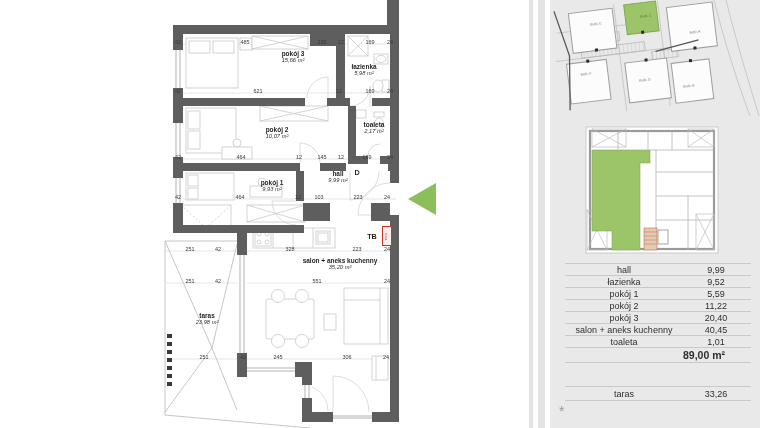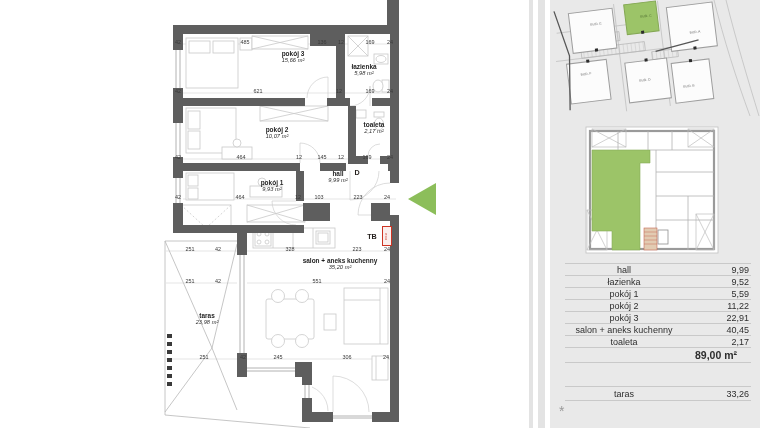--- a/index.html
+++ b/index.html
@@ -25,24 +25,24 @@
        transform:translate(-50%,-50%) scale(.8);white-space:nowrap;}
   .eco-box{position:absolute;left:382px;top:226px;width:8px;height:18px;border:1px solid #cc3322;
        background:#fbeeec;display:flex;align-items:center;justify-content:center;}
   .eco-text{font-size:7px;color:#cc3322;transform:rotate(90deg) scale(.6);white-space:nowrap;}
   
   .area-table{position:absolute;left:565px;top:263px;width:186px;color:#2e2e2e;}
   .table-title{text-align:center;font-size:10.5px;margin:0 0 7px 0;}
   .rows{border-top:1px solid #c9c9c9;}
   .trow{display:flex;height:11px;align-items:center;border-bottom:1px solid #c9c9c9;}
   .tlabel{width:118px;text-align:center;font-size:9px;}
-  .tvalue{width:66px;text-align:right;font-size:9px;}
+  .tvalue{width:66px;text-align:center;font-size:9px;}
   .total-row{display:flex;height:14px;align-items:center;border-bottom:1px solid #c9c9c9;}
   .total-spacer{width:118px;}
-  .total-value{width:66px;text-align:center;font-size:10.5px;font-weight:bold;}
+  .total-value{width:66px;text-align:left;font-size:10.5px;font-weight:bold;}
   .taras-row{margin-top:23px;border-top:1px solid #c9c9c9;border-bottom:1px solid #c9c9c9;
        height:13px;display:flex;align-items:center;}
   .footnote{position:absolute;left:559px;top:403px;font-size:14px;color:#9a9a9a;}
 </style>
 </head>
 <body>
 
 <div class="stage">
 
   <div class="abs panel-bg"></div>
@@ -433,29 +433,29 @@
         <div class="trow">
           <span class="tlabel">pokój 1</span>
           <span class="tvalue">5,59</span>
         </div>
         <div class="trow">
           <span class="tlabel">pokój 2</span>
           <span class="tvalue">11,22</span>
         </div>
         <div class="trow">
           <span class="tlabel">pokój 3</span>
-          <span class="tvalue">22,91</span>
+          <span class="tvalue">20,40</span>
         </div>
         <div class="trow">
           <span class="tlabel">salon + aneks kuchenny</span>
           <span class="tvalue">40,45</span>
         </div>
         <div class="trow">
           <span class="tlabel">toaleta</span>
-          <span class="tvalue">2,17</span>
+          <span class="tvalue">1,01</span>
         </div>
       <div class="total-row">
         <span class="total-spacer"></span>
         <span class="total-value">89,00 m²</span>
       </div>
     </div>
     <div class="taras-row">
       <span class="tlabel">taras</span>
       <span class="tvalue">33,26</span>
     </div>

